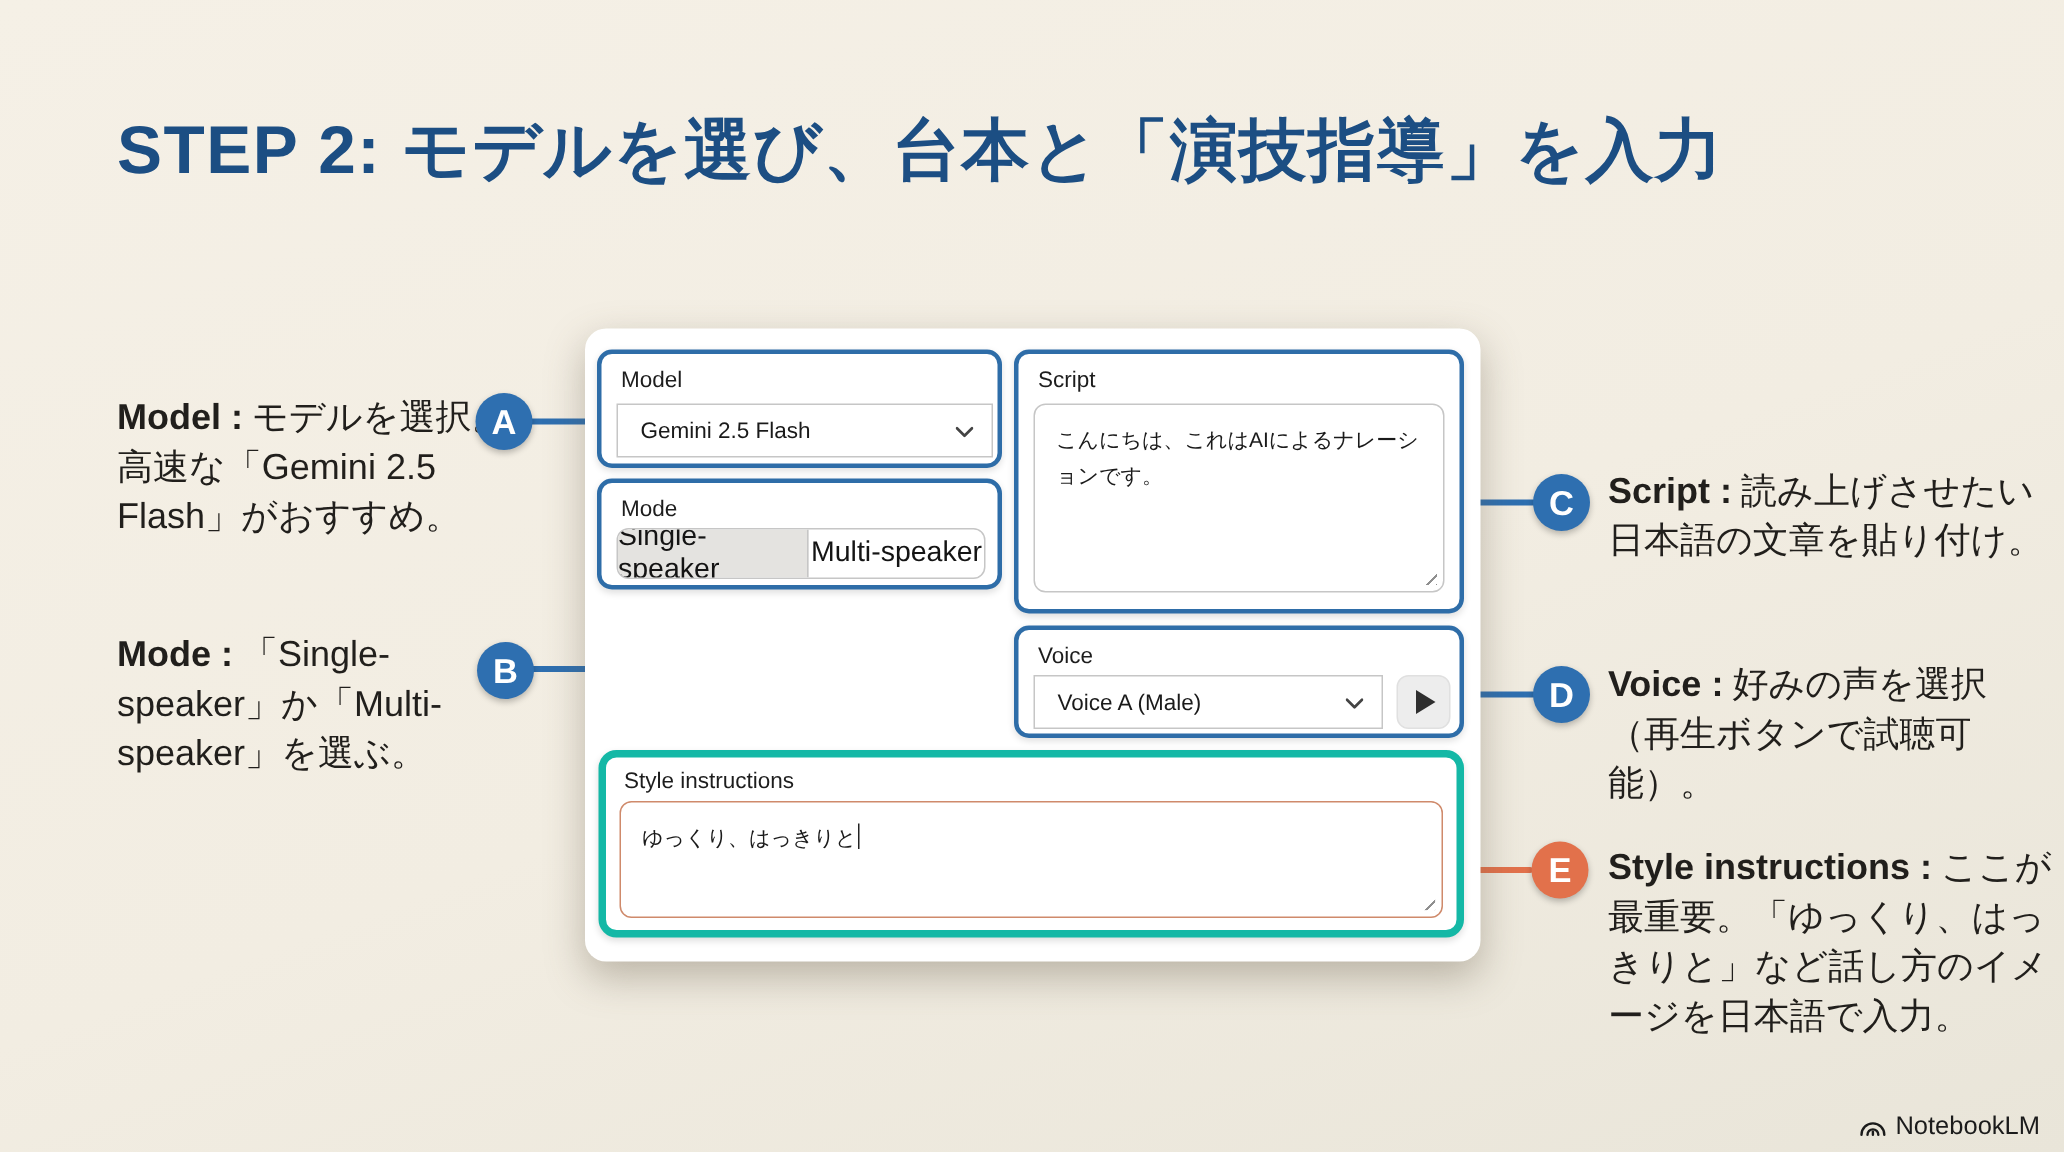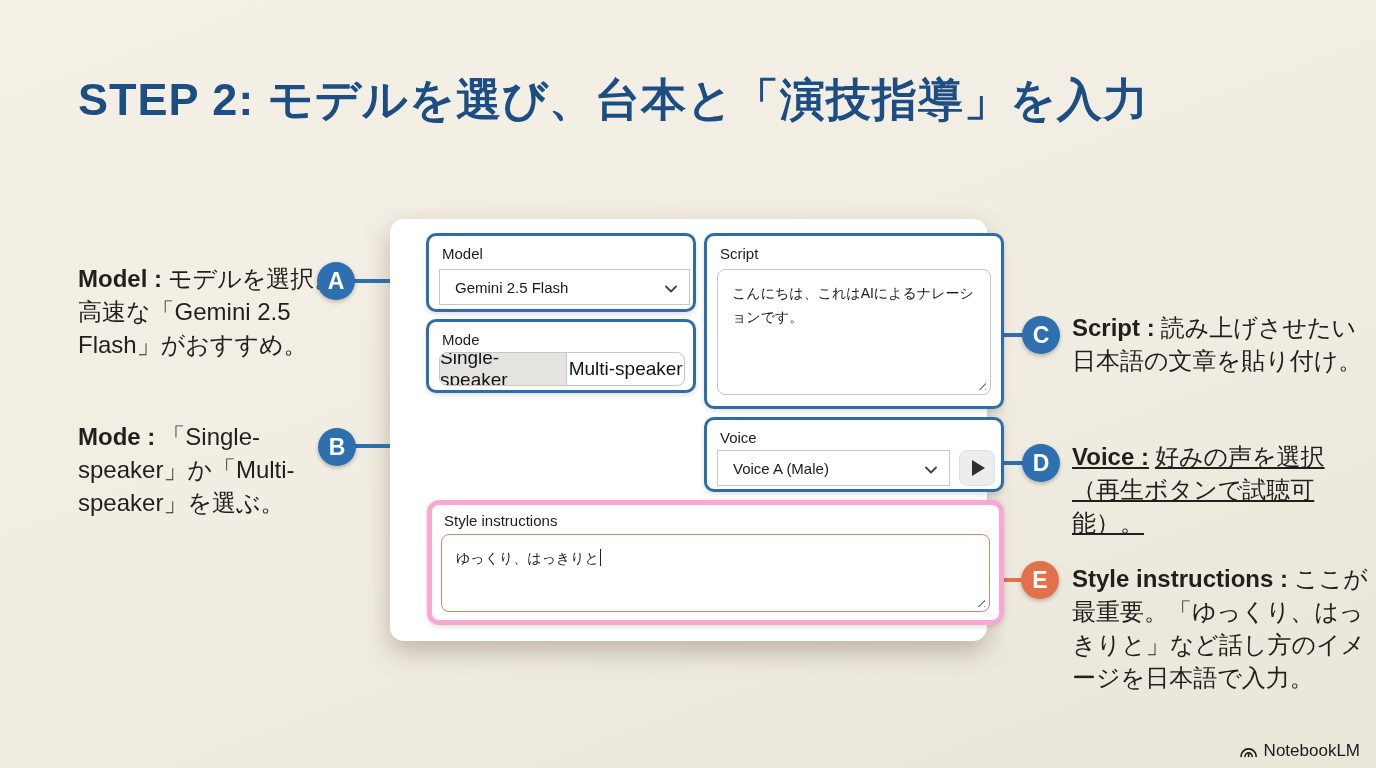--- a/index.html
+++ b/index.html
@@ -24,22 +24,22 @@
 
   
   .line{position:absolute;background:#2e6fb0;border-radius:2px;}
   .line.orange{background:#e2714b;}
 
   
   .card{position:absolute;left:390px;top:219px;width:597px;height:422px;
         background:#fff;border-radius:14px;
         box-shadow:0 10px 26px rgba(100,90,70,.38);}
   .hl{position:absolute;border:3px solid #2e6da8;border-radius:10px;background:#fff;
-      box-shadow:0 2px 5px rgba(0,0,0,.13);margin-left:28px;}
-  .hl.orange{border:5px solid #f9a8d4;border-radius:12px;}
+      box-shadow:0 2px 5px rgba(0,0,0,.13);}
+  .hl.orange{border:5px solid #14b8a6;border-radius:12px;}
   .flabel{position:absolute;left:13px;top:9px;font-size:15px;color:#1d1d1d;}
   .select{position:absolute;border:1px solid #c6c6c6;border-radius:0;background:#fff;
           display:flex;align-items:center;justify-content:space-between;
           padding:0 12px 0 15px;font-size:15px;color:#1a1a1a;cursor:pointer;}
   .seg{position:absolute;display:flex;border:1px solid #c6c6c6;border-radius:8px;
        overflow:hidden;background:#fff;font-size:19px;color:#141414;}
   .seg .opt{display:flex;align-items:center;justify-content:center;cursor:pointer;}
   .seg .opt.sel{background:#e4e3e0;border-right:1px solid #c6c6c6;}
   .ta{position:absolute;border:1px solid #c6c6c6;border-radius:8px;background:#fff;
       font-size:14px;line-height:24px;padding:11px 14px;color:#1a1a1a;
@@ -71,21 +71,21 @@
   </div>
 
   <div class="ann" style="left:1072px;top:311px;width:292px;">
     <b>Script :</b><span>読み上げさせたい日本語の文章を貼り付け。</span>
   </div>
 
   <div class="ann" style="left:78px;top:420px;width:262px;">
     <b>Mode :</b><span>「Single-speaker」か「Multi-speaker」を選ぶ。</span>
   </div>
 
-  <div class="ann" style="left:1072px;top:440px;width:258px;text-decoration:underline;">
+  <div class="ann" style="left:1072px;top:440px;width:258px;">
     <b>Voice :</b><span>好みの声を選択（再生ボタンで試聴可能）。</span>
   </div>
 
   <div class="ann" style="left:1072px;top:562px;width:308px;">
     <b>Style instructions :</b><span>ここが最重要。「ゆっくり、はっきりと」など話し方のイメージを日本語で入力。</span>
   </div>
 
   <div class="line" style="left:352px;top:279px;width:48px;height:4px;"></div>
   <div class="line" style="left:352px;top:444px;width:152px;height:4px;"></div>
   <div class="line" style="left:500px;top:392px;width:4px;height:56px;"></div>

